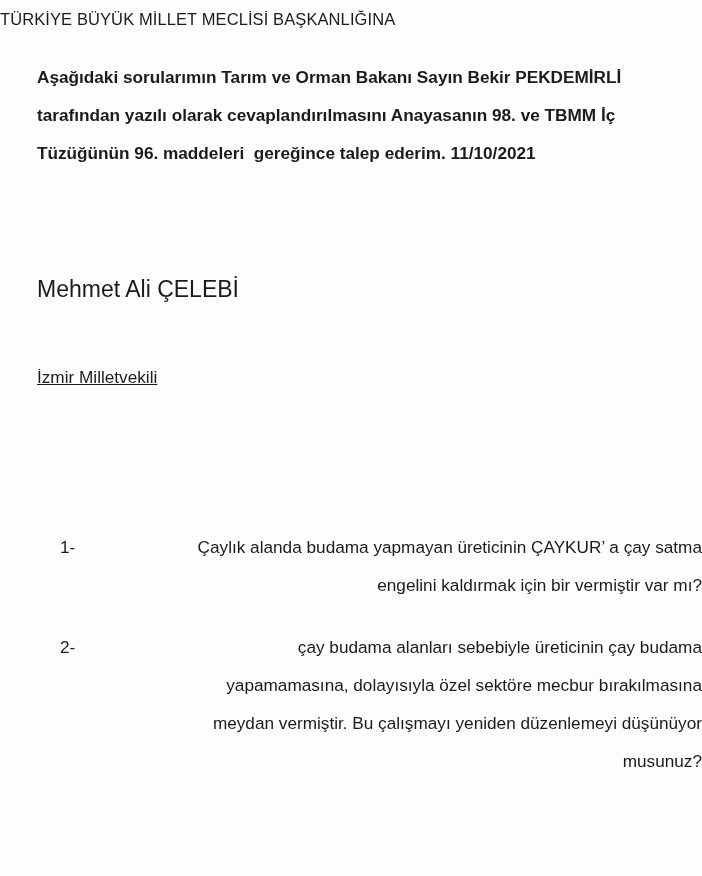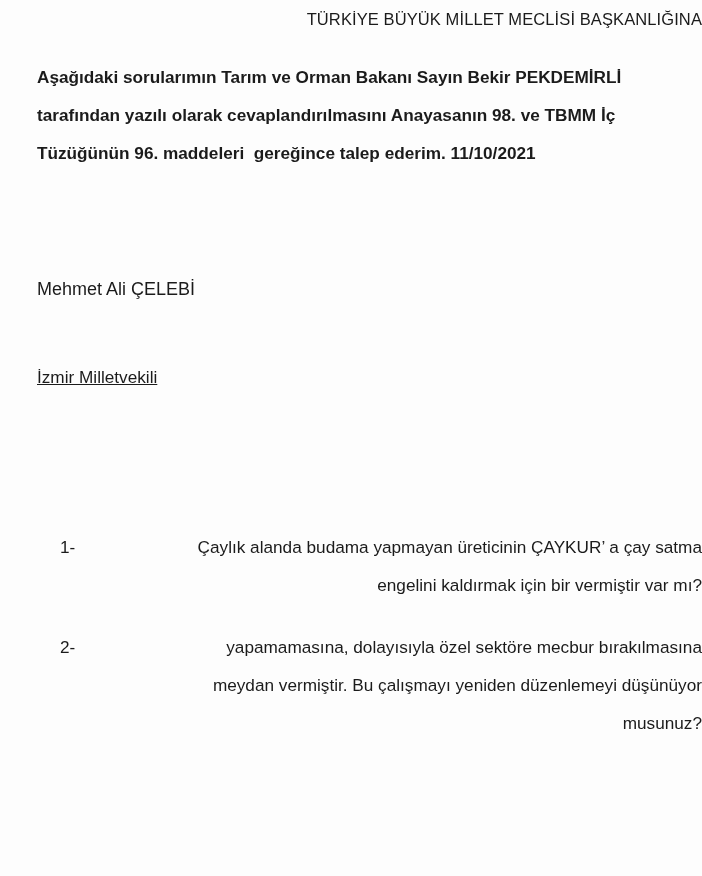--- a/index.html
+++ b/index.html
@@ -24,21 +24,21 @@
     box-sizing: border-box;
     background: #fdfdfd;
   }
 
   
   .doc-heading {
     position: absolute;
     left: 0;
     top: 8px;
     width: 702px;
-    text-align: right;
+    text-align: left;
     font-size: 16.5px;
     letter-spacing: 0.1px;
     line-height: 22px;
     color: #1b1b1b;
     white-space: nowrap;
   }
 
   
   .intro-block {
     position: absolute;
@@ -52,21 +52,21 @@
     color: #1b1b1b;
     white-space: pre;
     font-weight: bold;
   }
 
   
   .signer-name {
     position: absolute;
     left: 37px;
     top: 276px;
-    font-size: 18px;
+    font-size: 23px;
     line-height: 26px;
     color: #1b1b1b;
     white-space: pre;
   }
   .signer-role {
     position: absolute;
     left: 37px;
     top: 364px;
     font-size: 17.2px;
     line-height: 26px;
@@ -129,20 +129,21 @@
       <span class="question-marker">1-</span>
       <div class="question-body">
         <div class="question-line">Çaylık alanda budama yapmayan üreticinin ÇAYKUR’ a çay satma</div>
         <div class="question-line">engelini kaldırmak için bir vermiştir var mı?</div>
       </div>
     </div>
 
     <div class="question-item">
       <span class="question-marker">2-</span>
       <div class="question-body">
+        <div class="question-line">çay budama alanları sebebiyle üreticinin çay budama</div>
         <div class="question-line">yapamamasına, dolayısıyla özel sektöre mecbur bırakılmasına</div>
         <div class="question-line">meydan vermiştir. Bu çalışmayı yeniden düzenlemeyi düşünüyor</div>
         <div class="question-line">musunuz?</div>
       </div>
     </div>
 
   </div>
 
 </div>
 

